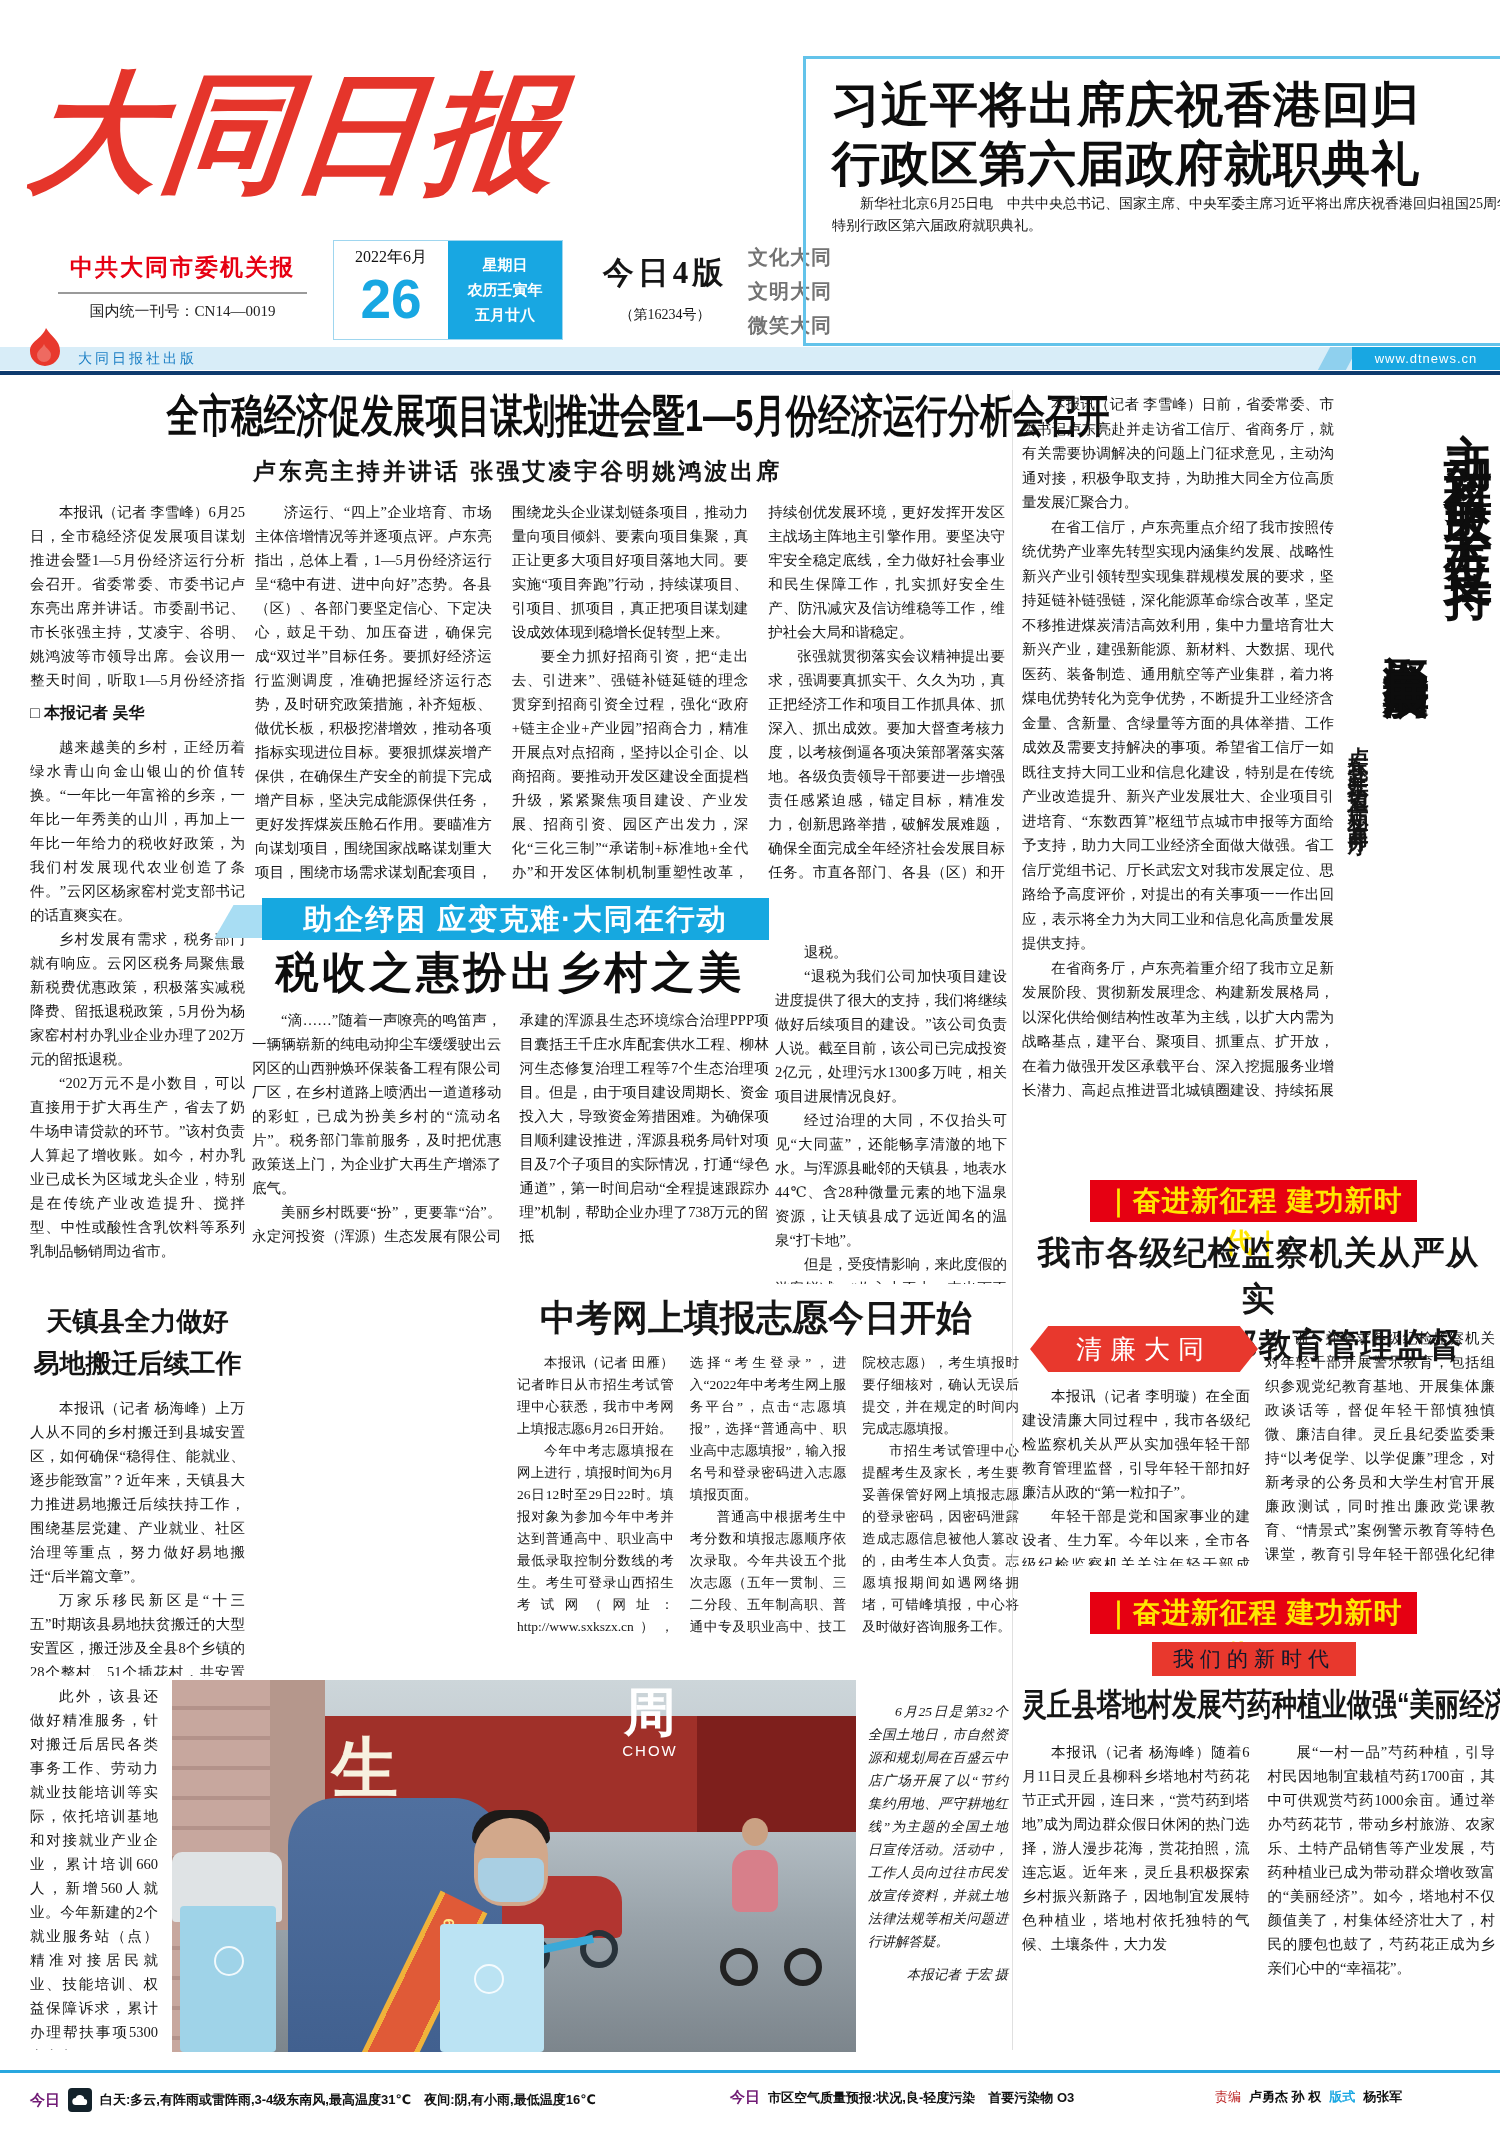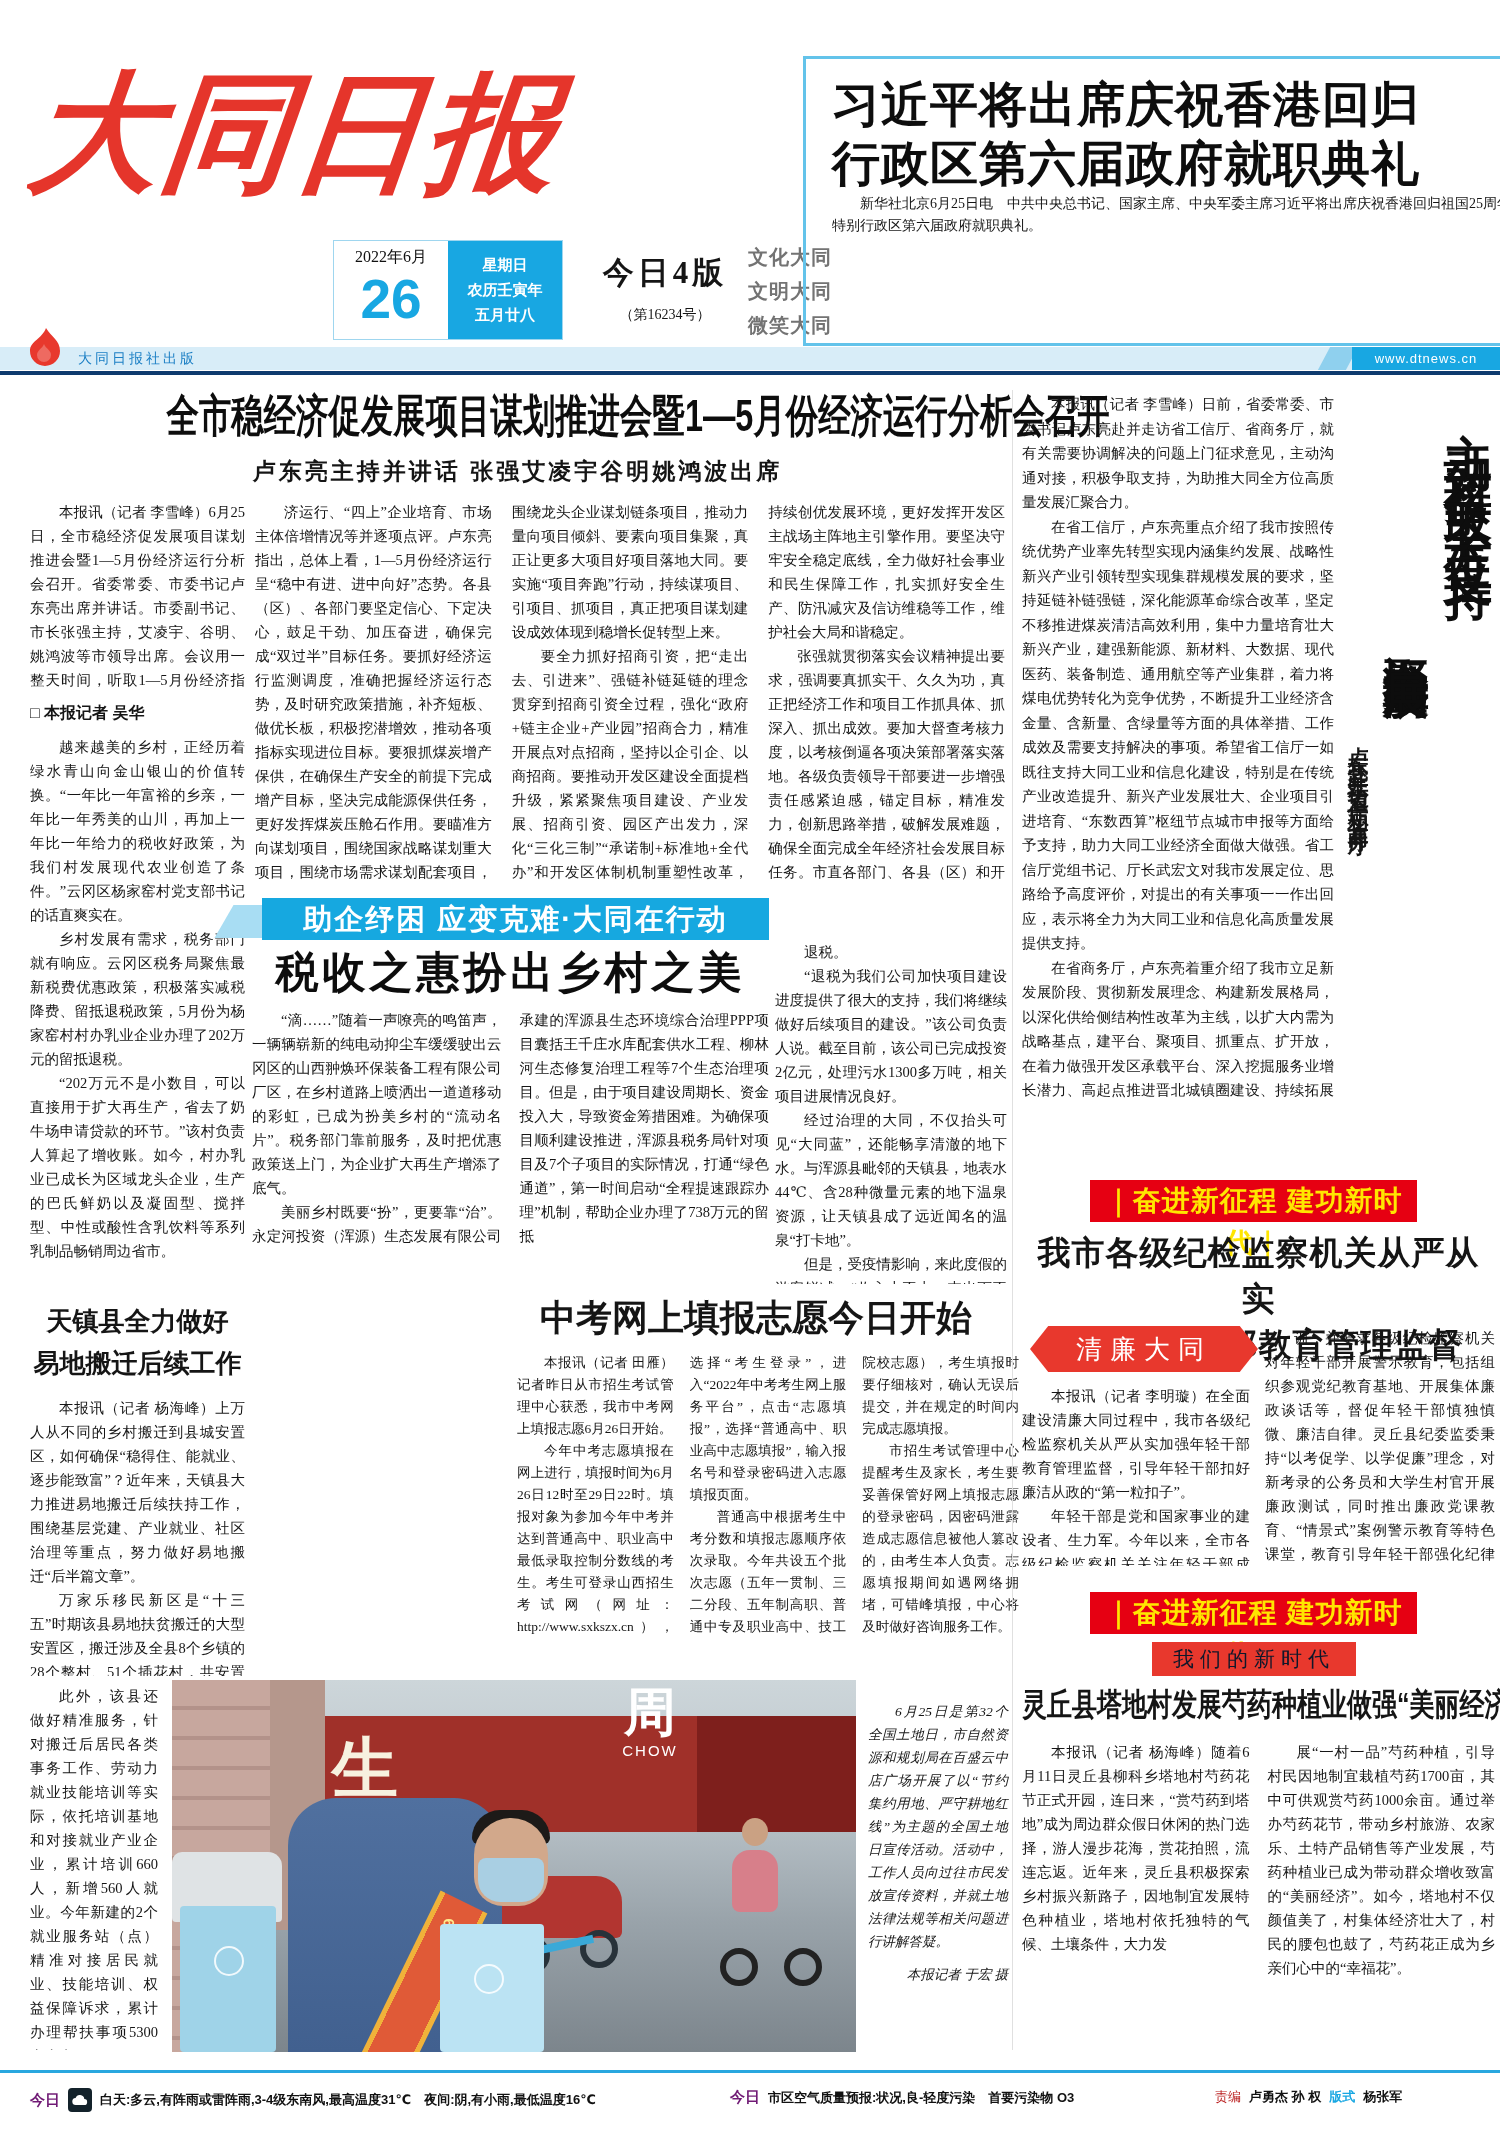--- a/index.html
+++ b/index.html
@@ -123,20 +123,25 @@
   .f-label-ed { color:#b91c1c; font-weight:normal; }
   .f-label-ly { color:#18a7e2; font-weight:bold; }
 </style>
 </head>
 <body>
 
 <div class="page">
 
   <div class="masthead">大同日报</div>
 
+  <div class="agency">
+    <div class="agency-title">中共大同市委机关报</div>
+    <div class="agency-rule"></div>
+    <div class="issn">国内统一刊号：CN14—0019</div>
+  </div>
 
   <div class="datebox">
     <div class="date-left">
       <div class="date-ym">2022年6月</div>
       <div class="date-day">26</div>
     </div>
     <div class="date-right">
       <div>星期日</div>
       <div>农历壬寅年</div>
       <div>五月廿八</div>
@@ -179,21 +184,21 @@
   <div class="lead-c234 serif-body body-text">
       <p>济运行、“四上”企业培育、市场主体倍增情况等并逐项点评。卢东亮指出，总体上看，1—5月份经济运行呈“稳中有进、进中向好”态势。各县（区）、各部门要坚定信心、下定决心，鼓足干劲、加压奋进，确保完成“双过半”目标任务。要抓好经济运行监测调度，准确把握经济运行态势，及时研究政策措施，补齐短板、做优长板，积极挖潜增效，推动各项指标实现进位目标。要狠抓煤炭增产保供，在确保生产安全的前提下完成增产目标，坚决完成能源保供任务，更好发挥煤炭压舱石作用。要瞄准方向谋划项目，围绕国家战略谋划重大项目，围绕市场需求谋划配套项目，围绕龙头企业谋划链条项目，推动力量向项目倾斜、要素向项目集聚，真正让更多大项目好项目落地大同。要实施“项目奔跑”行动，持续谋项目、引项目、抓项目，真正把项目谋划建设成效体现到稳增长促转型上来。</p>
       <p>要全力抓好招商引资，把“走出去、引进来”、强链补链延链的理念贯穿到招商引资全过程，强化“政府+链主企业+产业园”招商合力，精准开展点对点招商，坚持以企引企、以商招商。要推动开发区建设全面提档升级，紧紧聚焦项目建设、产业发展、招商引资、园区产出发力，深化“三化三制”“承诺制+标准地+全代办”和开发区体制机制重塑性改革，持续创优发展环境，更好发挥开发区主战场主阵地主引擎作用。要坚决守牢安全稳定底线，全力做好社会事业和民生保障工作，扎实抓好安全生产、防汛减灾及信访维稳等工作，维护社会大局和谐稳定。</p>
       <p>张强就贯彻落实会议精神提出要求，强调要真抓实干、久久为功，真正把经济工作和项目工作抓具体、抓深入、抓出成效。要加大督查考核力度，以考核倒逼各项决策部署落实落地。各级负责领导干部要进一步增强责任感紧迫感，锚定目标，精准发力，创新思路举措，破解发展难题，确保全面完成全年经济社会发展目标任务。市直各部门、各县（区）和开发区（示范区）负责同志等参加会议。</p>
     </div>
 
   <div class="tax-byline">□ 本报记者 吴华</div>
   <div class="tax-left serif-body body-text">
       <p>越来越美的乡村，正经历着绿水青山向金山银山的价值转换。“一年比一年富裕的乡亲，一年比一年秀美的山川，再加上一年比一年给力的税收好政策，为我们村发展现代农业创造了条件。”云冈区杨家窑村党支部书记的话直爽实在。</p>
       <p>乡村发展有需求，税务部门就有响应。云冈区税务局聚焦最新税费优惠政策，积极落实减税降费、留抵退税政策，5月份为杨家窑村村办乳业企业办理了202万元的留抵退税。</p>
-      <p>“202万元不是小数目，可以直接用于扩大再生产，省去了奶牛场申请贷款的环节。”该村负责人算起了增收账。如今，村办乳业已成长为区域龙头企业，生产的巴氏鲜奶以及凝固型、搅拌型、中性或酸性含乳饮料等系列乳制品畅销周边省市。</p>
+      <p>“202万元不是小数目，可以直接用于扩大再生产，省去了奶牛场申请贷款的环节。”该村负责人算起了增收账。如今，村办乳业已成长为区域龙头企业，特别是在传统产业改造提升、搅拌型、中性或酸性含乳饮料等系列乳制品畅销周边省市。</p>
     </div>
   <div class="banner-wedge"></div>
   <div class="banner-zhuqi">助企纾困 应变克难·大同在行动</div>
   <div class="tax-title">税收之惠扮出乡村之美</div>
   <div class="tax-mid serif-body body-text">
       <p>“滴……”随着一声嘹亮的鸣笛声，一辆辆崭新的纯电动抑尘车缓缓驶出云冈区的山西翀焕环保装备工程有限公司厂区，在乡村道路上喷洒出一道道移动的彩虹，已成为扮美乡村的“流动名片”。税务部门靠前服务，及时把优惠政策送上门，为企业扩大再生产增添了底气。</p>
       <p>美丽乡村既要“扮”，更要靠“治”。永定河投资（浑源）生态发展有限公司承建的浑源县生态环境综合治理PPP项目囊括王千庄水库配套供水工程、柳林河生态修复治理工程等7个生态治理项目。但是，由于项目建设周期长、资金投入大，导致资金筹措困难。为确保项目顺利建设推进，浑源县税务局针对项目及7个子项目的实际情况，打通“绿色通道”，第一时间启动“全程提速跟踪办理”机制，帮助企业办理了738万元的留抵</p>
     </div>
   <div class="tax-right serif-body body-text">
       <p>退税。</p>

